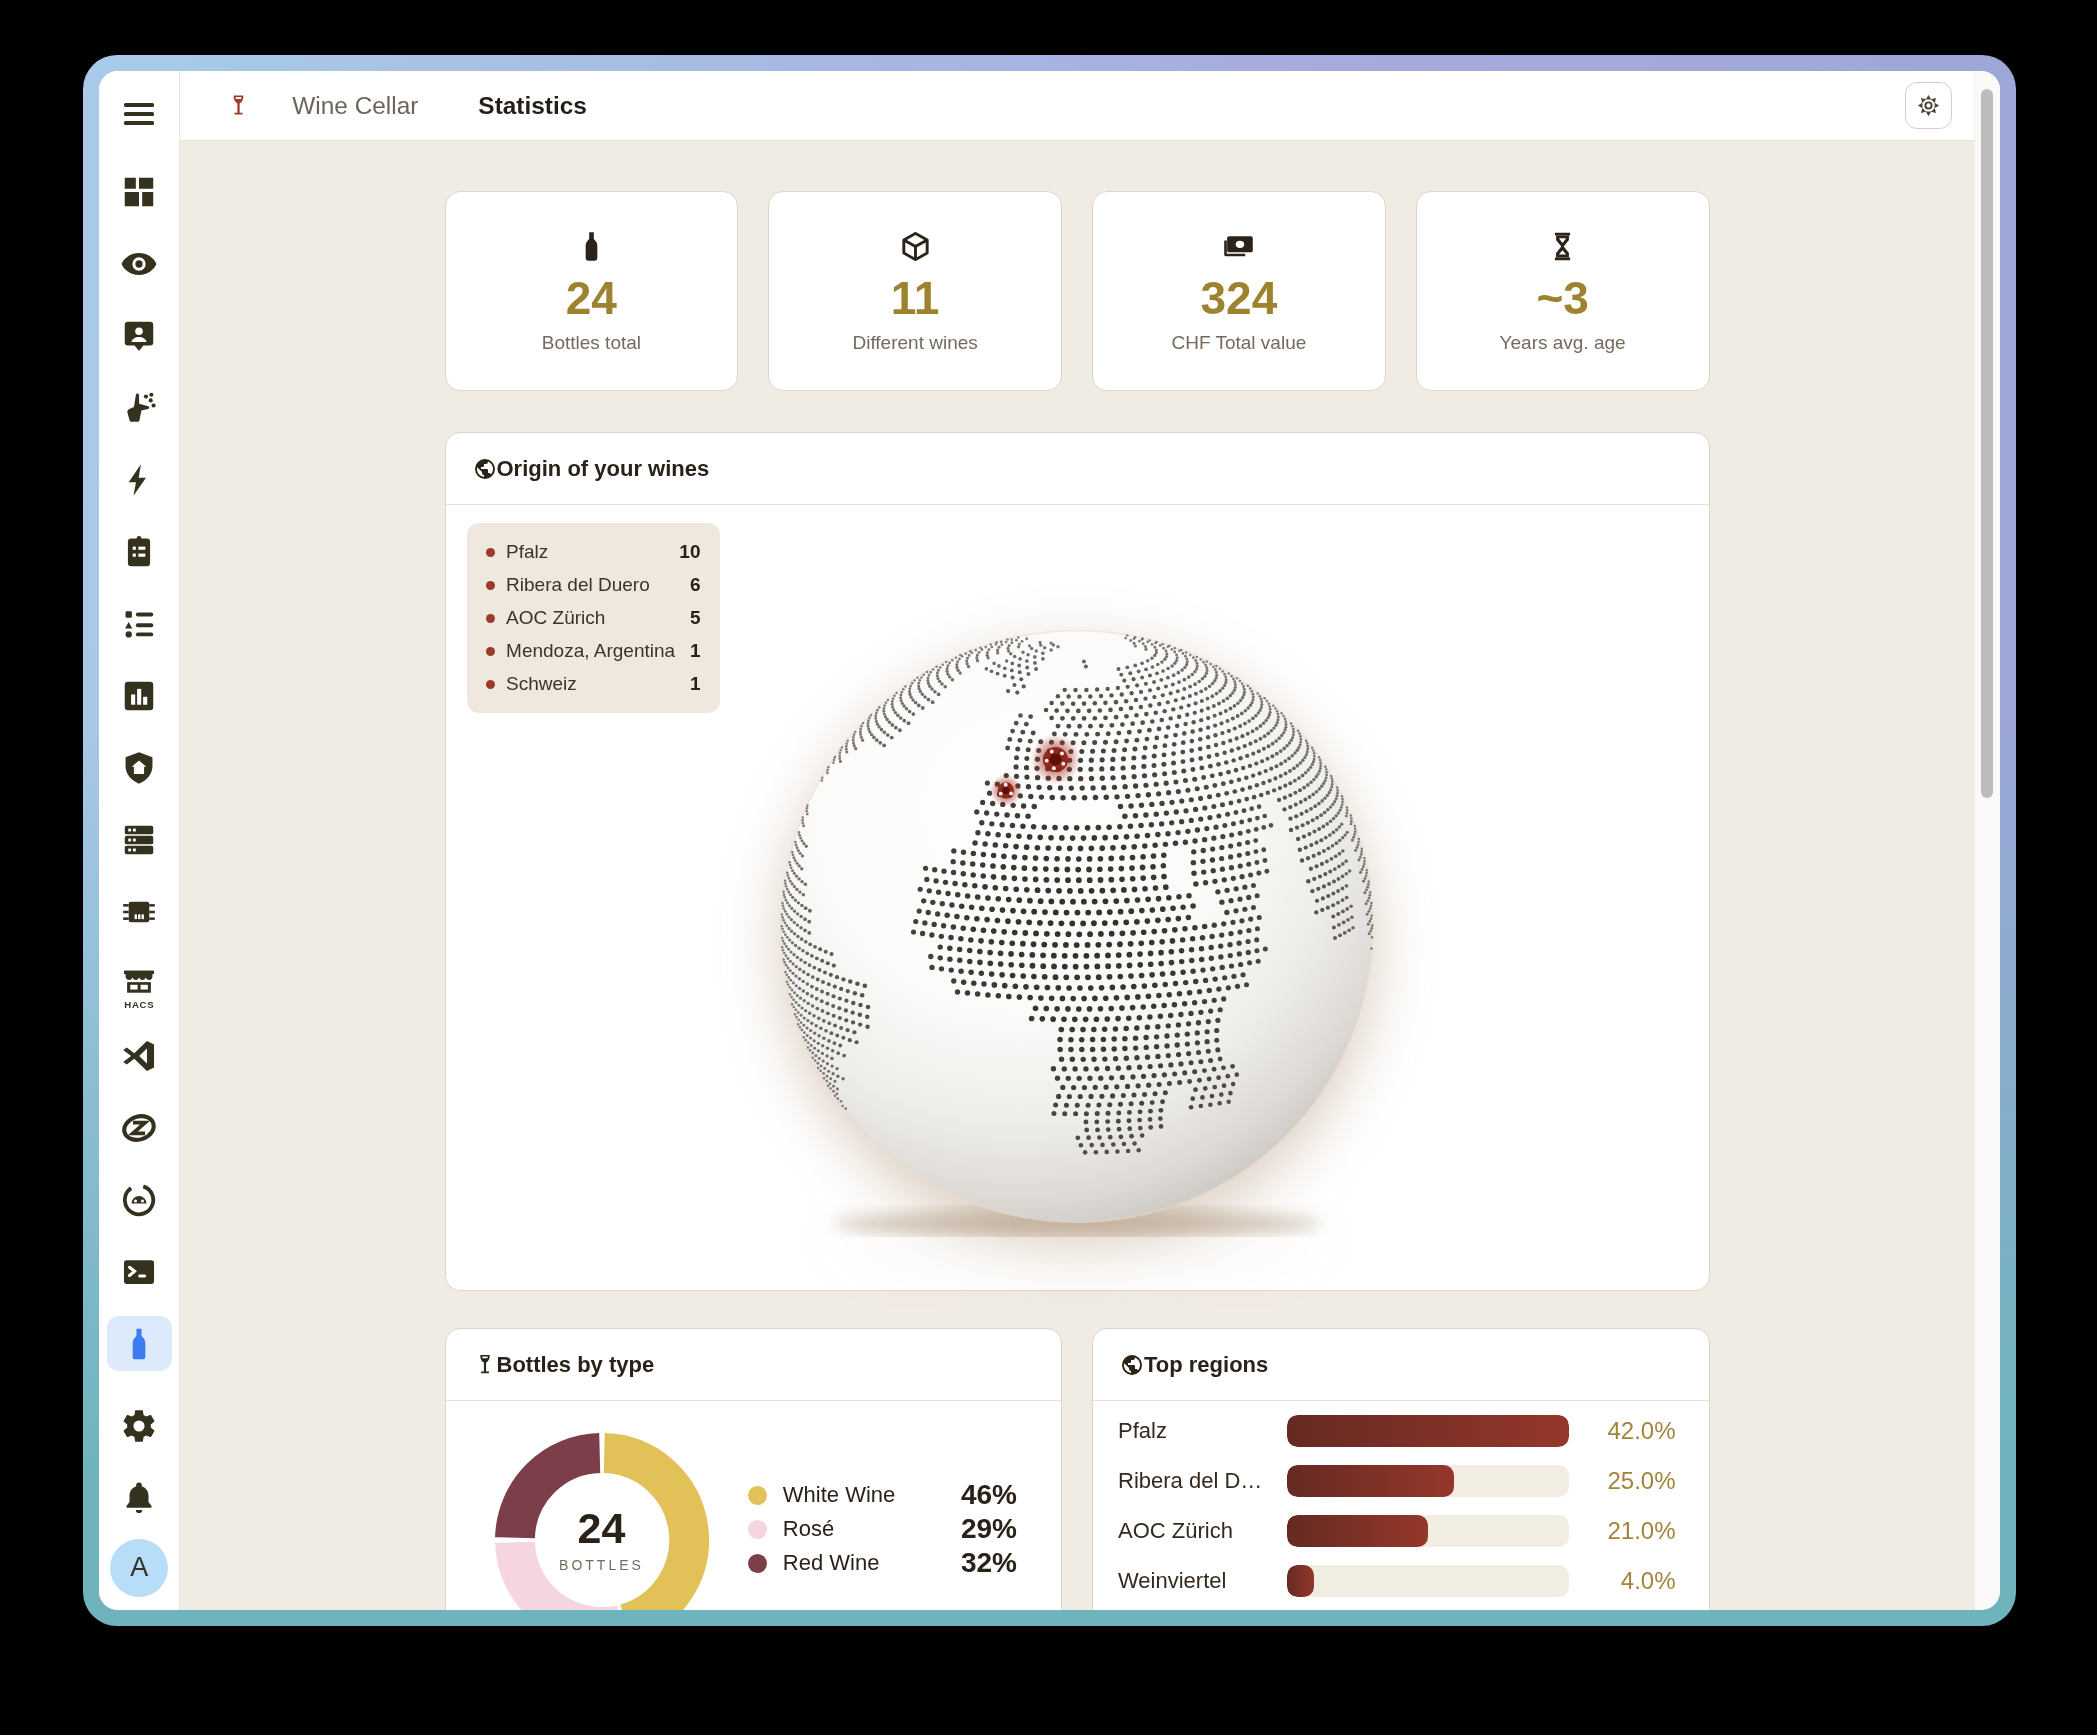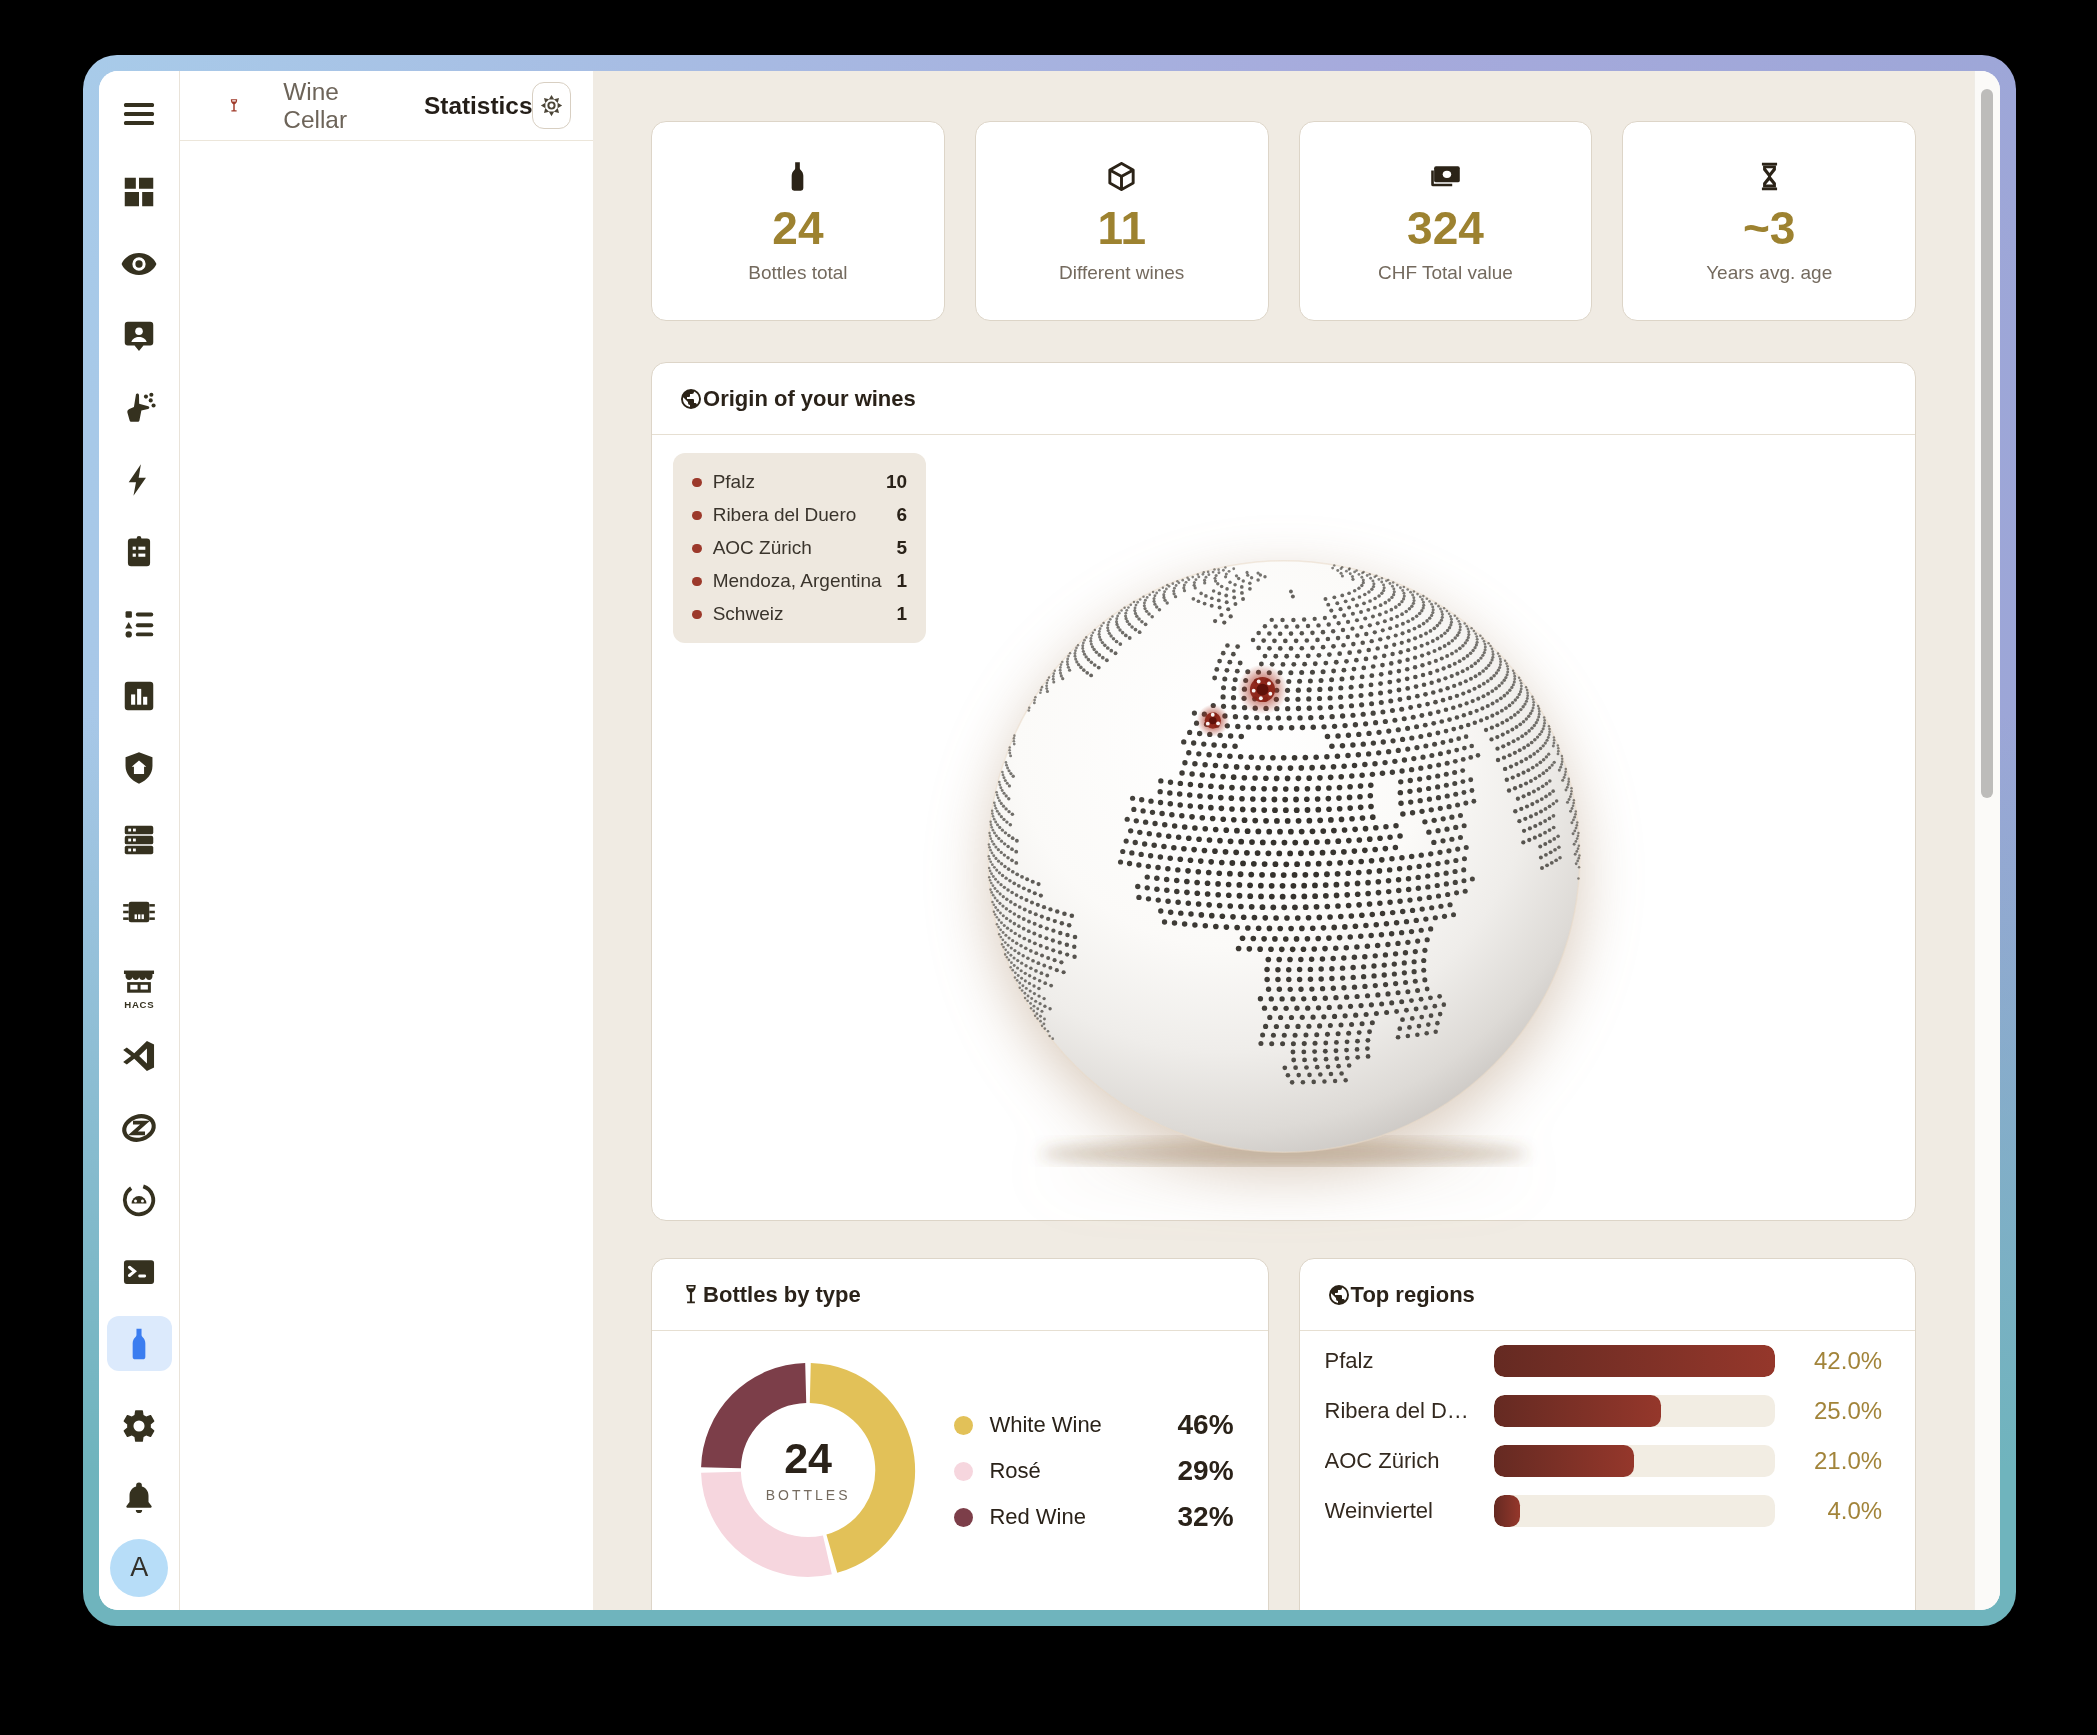--- a/index.html
+++ b/index.html
@@ -22,21 +22,21 @@
   .hamburger i{display:block;width:30px;height:3.7px;border-radius:1.5px;background:#35311f;}
   .nav{margin-top:27px;display:flex;flex-direction:column;gap:17px;}
   .side-item{width:65px;height:55px;display:grid;place-items:center;border-radius:12px;position:relative;}
   .side-item svg{width:38px;height:38px;fill:#35311f;}
   .side-item.active{background:#dceafc;}
   .side-item.active svg{fill:#3b7df0;}
   .side-item .mini-label{position:absolute;bottom:1.5px;left:0;right:0;text-align:center;font-size:9.6px;font-weight:700;letter-spacing:0.7px;color:#35311f;}
   .side-bottom{margin-top:27px;display:flex;flex-direction:column;gap:17px;align-items:center;}
   .avatar{margin-top:13.3px;width:58px;height:58px;border-radius:50%;background:#b7ddf8;display:grid;place-items:center;font-size:27px;color:#32302a;}
   
-  .main{flex:1;display:flex;flex-direction:row;min-width:0;}
+  .main{flex:1;display:flex;flex-direction:column;min-width:0;}
   header.topbar{flex:0 0 69px;height:69px;display:flex;align-items:center;background:#fff;border-bottom:1.5px solid #ece6da;padding:0 22px 0 46px;}
   .app-glass{width:25px;height:44px;}
   .crumb{margin-left:41px;font-size:24.4px;color:#6d6459;}
   .tab{margin-left:60px;font-size:24.4px;font-weight:700;color:#241e18;}
   .topbar .spacer{flex:1;}
   .icon-btn{width:47px;height:47px;border:1.5px solid #d8cfc2;border-radius:12px;background:#fff;display:grid;place-items:center;cursor:pointer;}
   .icon-btn svg{width:25px;height:25px;fill:#4a4436;}
   
   .content{flex:1;background:#f0ebe3;overflow:hidden;}
   .container{width:1265px;margin:0 auto;position:relative;}
@@ -57,21 +57,21 @@
   .legend-row .cnt{margin-left:auto;font-weight:700;color:#2a2219;}
   .globe-wrap{position:absolute;left:50%;top:111px;transform:translateX(-50%);filter:drop-shadow(0 19px 30px rgba(150,110,70,.35));}
   .bottom-row{margin-top:37px;display:flex;gap:30px;}
   .half-card{flex:1;height:414px;position:relative;}
   .half-body{position:relative;height:341px;}
   
   .donut-wrap{position:absolute;left:38px;top:21px;width:236px;height:236px;}
   .donut-center{position:absolute;left:38px;top:21px;width:236px;height:236px;display:flex;flex-direction:column;align-items:center;justify-content:center;pointer-events:none;}
   .donut-total{font-size:43px;font-weight:700;color:#2a2219;line-height:1;}
   .donut-sub{margin-top:7.4px;font-size:14px;letter-spacing:3px;color:#746a5e;}
-  .bt-legend{position:absolute;left:302px;right:34px;top:77px;display:flex;flex-direction:column;gap:12px;}
+  .bt-legend{position:absolute;left:302px;right:44px;top:77px;display:flex;flex-direction:column;gap:0;}
   .bt-row{height:34px;display:flex;align-items:center;gap:16.3px;cursor:pointer;}
   .bt-row .dot{width:19px;height:19px;border-radius:50%;flex:0 0 auto;}
   .bt-row .lbl{font-size:22px;color:#2a2219;}
   .bt-row .pct{margin-left:auto;font-size:28px;font-weight:700;color:#2a2219;}
   
   .tr-rows{padding:13.3px 33px 0 25px;display:flex;flex-direction:column;gap:18px;}
   .tr-row{height:32px;display:grid;grid-template-columns:157px 1fr 95px;align-items:center;gap:12px;}
   .tr-label{font-size:22px;color:#33291f;white-space:nowrap;overflow:hidden;}
   .tr-track{height:32px;border-radius:10.3px;background:#f2ede3;position:relative;overflow:hidden;}
   .tr-fill{position:absolute;left:0;top:0;bottom:0;border-radius:10.3px;background:linear-gradient(90deg,#652a22,#95372b);}

